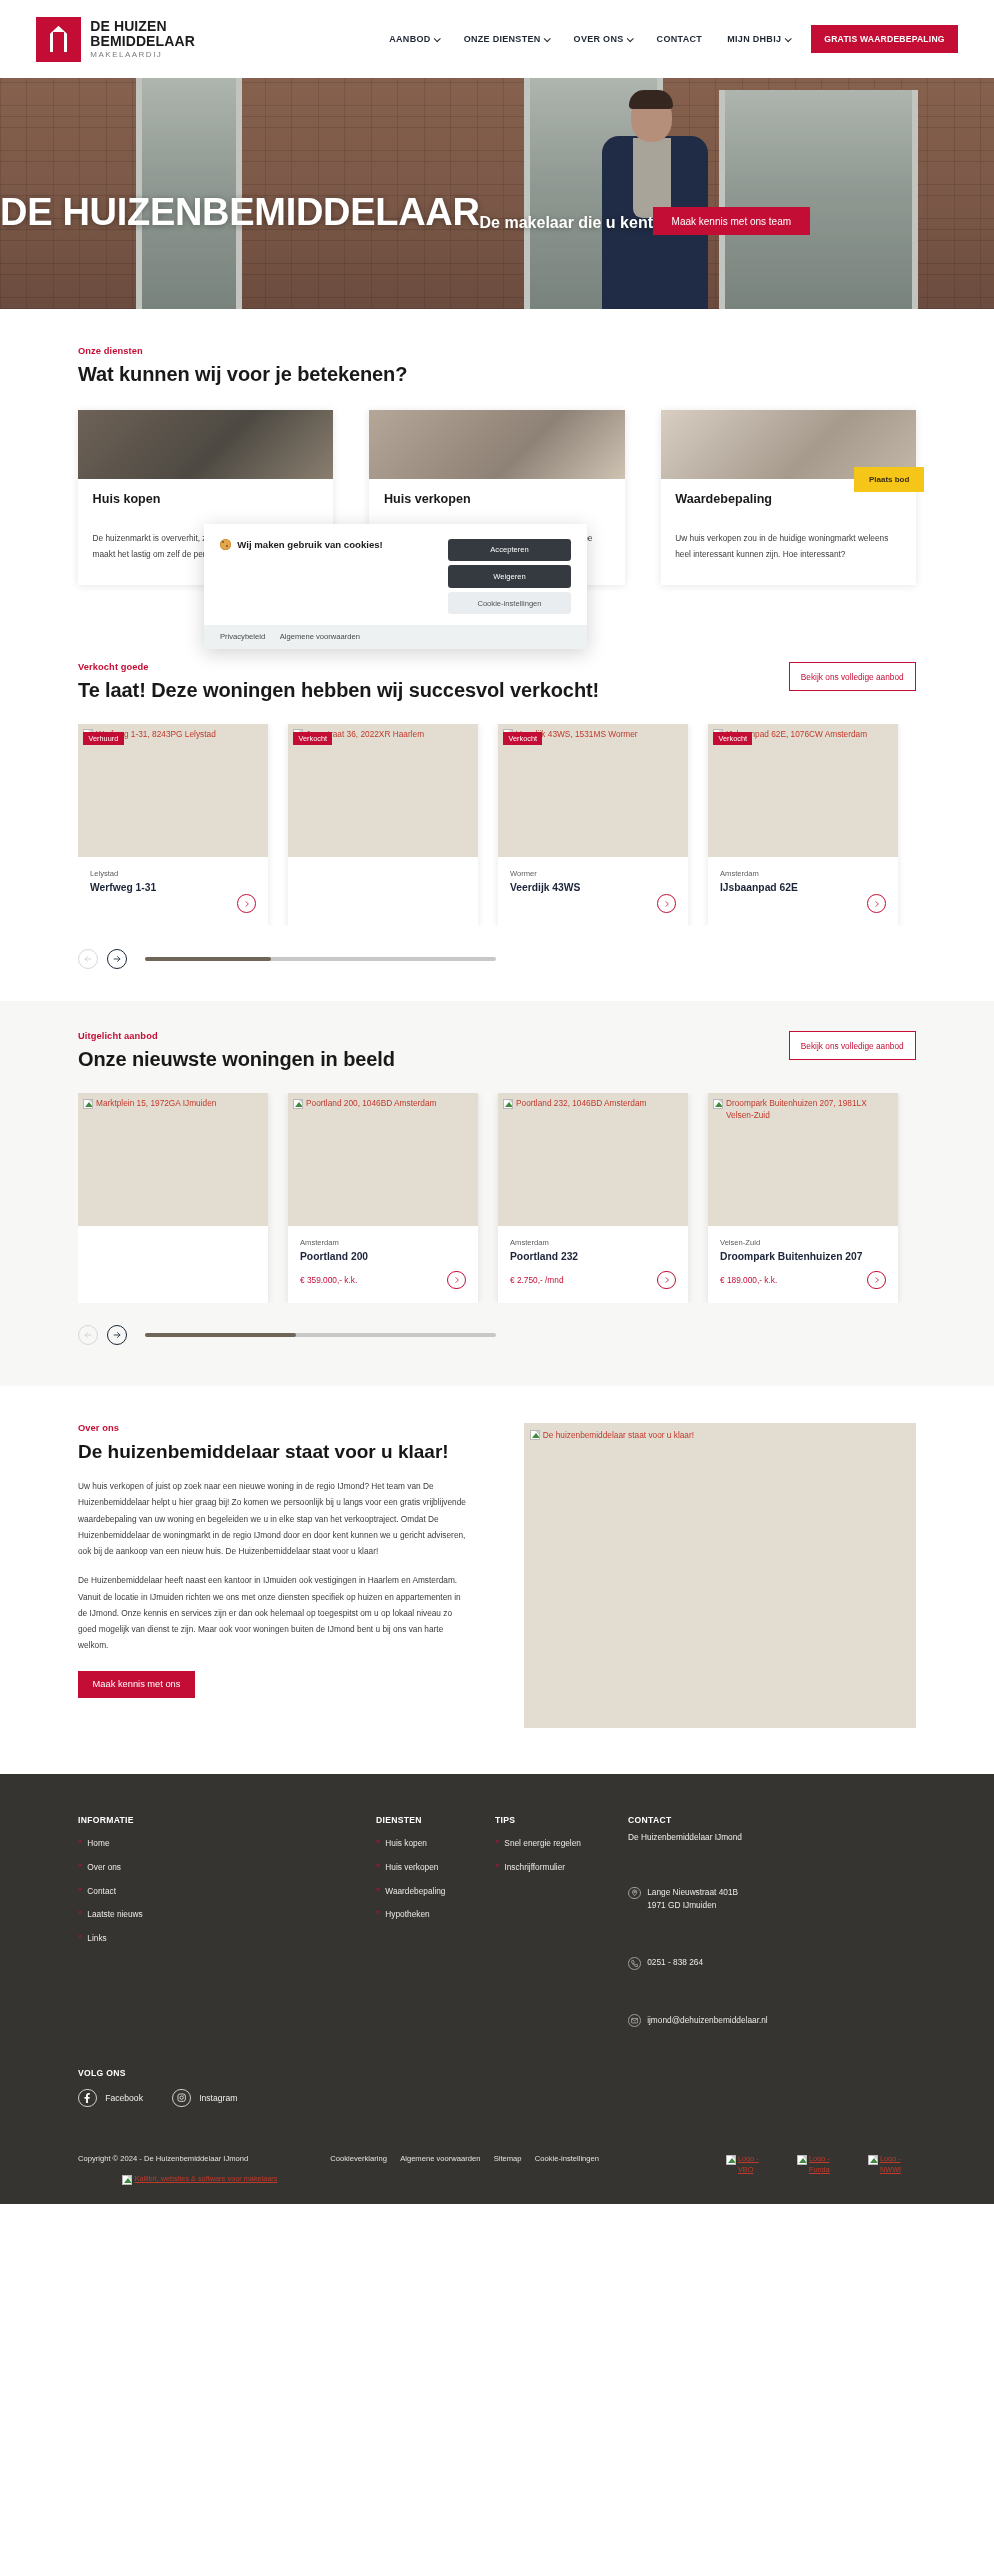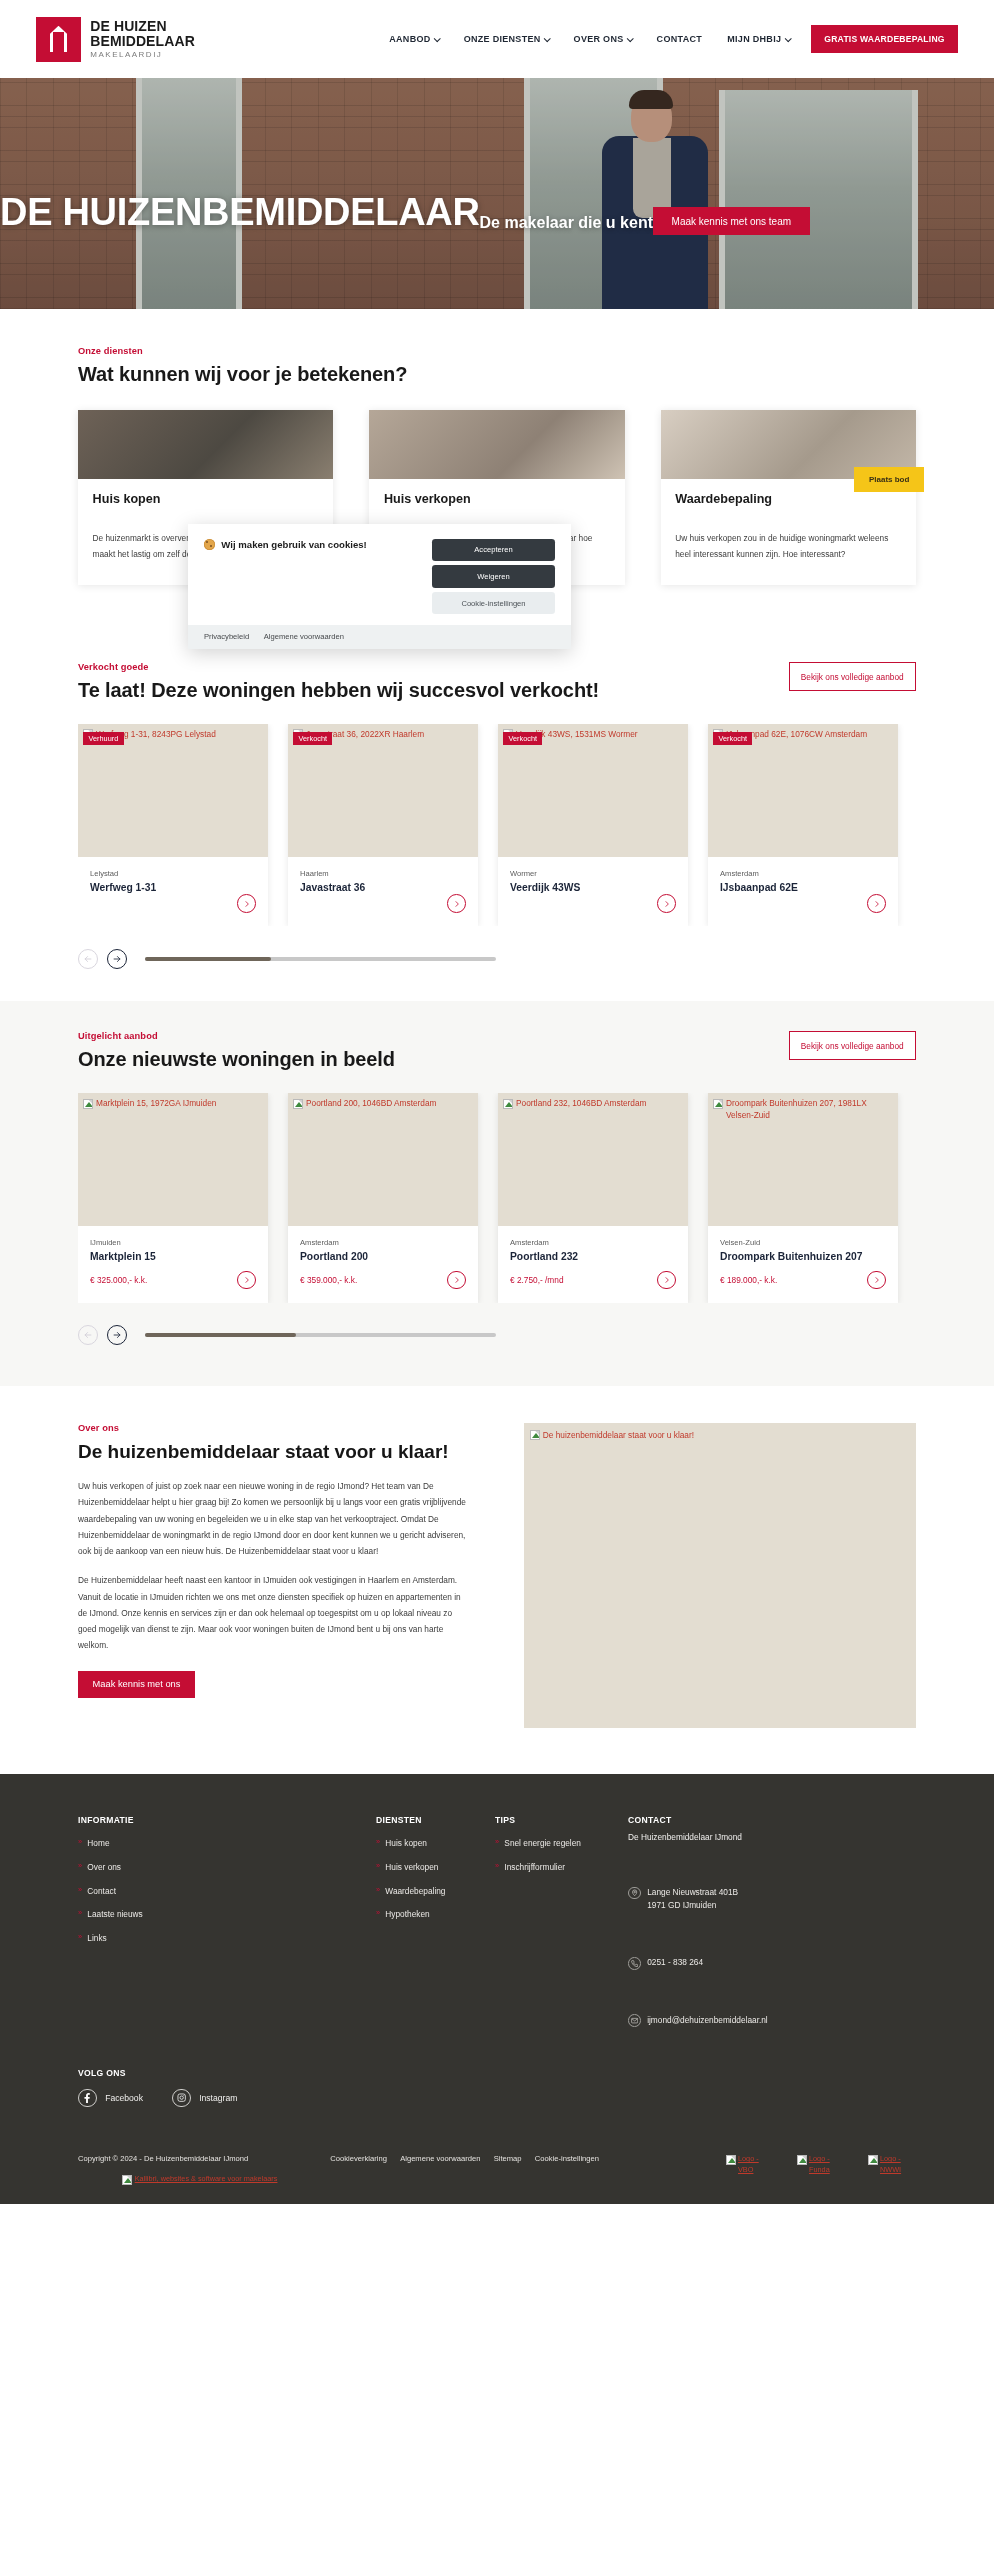--- a/index.html
+++ b/index.html
@@ -199,21 +199,21 @@
     position: absolute; right: -8px; top: 57px;
     background: #f5c518; color: #3a3115;
     font-size: 8px; font-weight: 600;
     padding: 8px 14.6px; white-space: nowrap;
     z-index: 5;
   }
 
   
   .cookie-overlay {
     position: absolute;
-    left: 188px; top: 524px;
+    left: 204px; top: 524px;
     width: 383px;
     background: #ffffff;
     box-shadow: 0 4px 18.6px rgba(0,0,0,.18);
     z-index: 80;
     display: flex; flex-direction: column;
   }
   .cookie-main { display: flex; padding: 14.6px 16px 10.6px; gap: 9.3px; }
   .cookie-left { flex: 1 1 auto; padding-right: 5.3px; }
   .cookie-title {
     font-size: 9.6px; font-weight: 600; color: #1d1d1d;
@@ -569,29 +569,20 @@
           </div>
         </div>
         <div class="prop-card">
           <div class="prop-img">
             <div class="broken-img">
               <span class="broken-glyph"></span>
               <span>Javastraat 36, 2022XR Haarlem</span>
             </div>
             <div class="badge">Verkocht</div>
           </div>
-          <div class="prop-body">
-            <div class="prop-city">Haarlem</div>
-            <div class="prop-street">Javastraat 36</div>
-            <div class="prop-arrow">
-              <svg width="8" height="8" viewBox="0 0 24 24" fill="none" stroke="#c40d34" stroke-width="2.4" stroke-linecap="round" stroke-linejoin="round">
-                <polyline points="9 5 16 12 9 19"></polyline>
-              </svg>
-            </div>
-          </div>
         </div>
         <div class="prop-card">
           <div class="prop-img">
             <div class="broken-img">
               <span class="broken-glyph"></span>
               <span>Veerdijk 43WS, 1531MS Wormer</span>
             </div>
             <div class="badge">Verkocht</div>
           </div>
           <div class="prop-body">
@@ -653,32 +644,20 @@
     <div class="outline-btn">Bekijk ons volledige aanbod</div>
   </div>
 
   <div class="carousel-viewport">
     <div class="carousel-track" id="feat-track">
         <div class="prop-card">
           <div class="prop-img">
             <div class="broken-img">
               <span class="broken-glyph"></span>
               <span>Marktplein 15, 1972GA IJmuiden</span>
-            </div>
-          </div>
-          <div class="prop-body">
-            <div class="prop-city">IJmuiden</div>
-            <div class="prop-street">Marktplein 15</div>
-            <div class="prop-row-inline">
-              <div class="prop-price" style="margin-top: 0px;">€ 325.000,- k.k.</div>
-              <div class="prop-arrow">
-                <svg width="8" height="8" viewBox="0 0 24 24" fill="none" stroke="#c40d34" stroke-width="2.4" stroke-linecap="round" stroke-linejoin="round">
-                  <polyline points="9 5 16 12 9 19"></polyline>
-                </svg>
-              </div>
             </div>
           </div>
         </div>
         <div class="prop-card">
           <div class="prop-img">
             <div class="broken-img">
               <span class="broken-glyph"></span>
               <span>Poortland 200, 1046BD Amsterdam</span>
             </div>
           </div>

